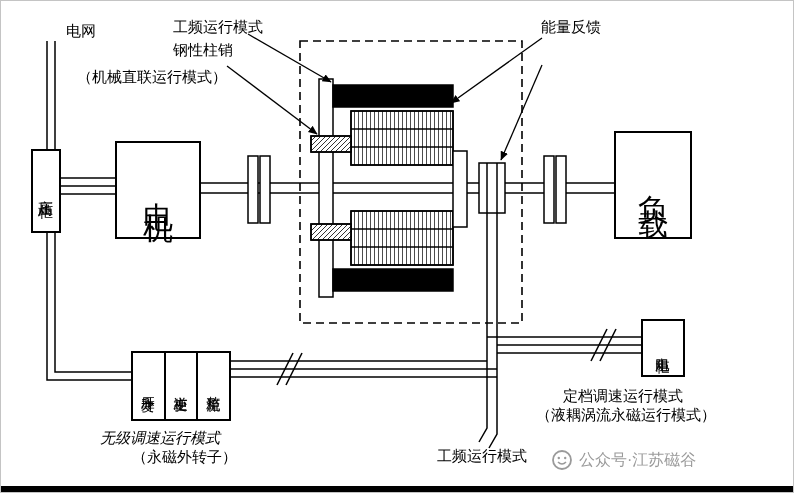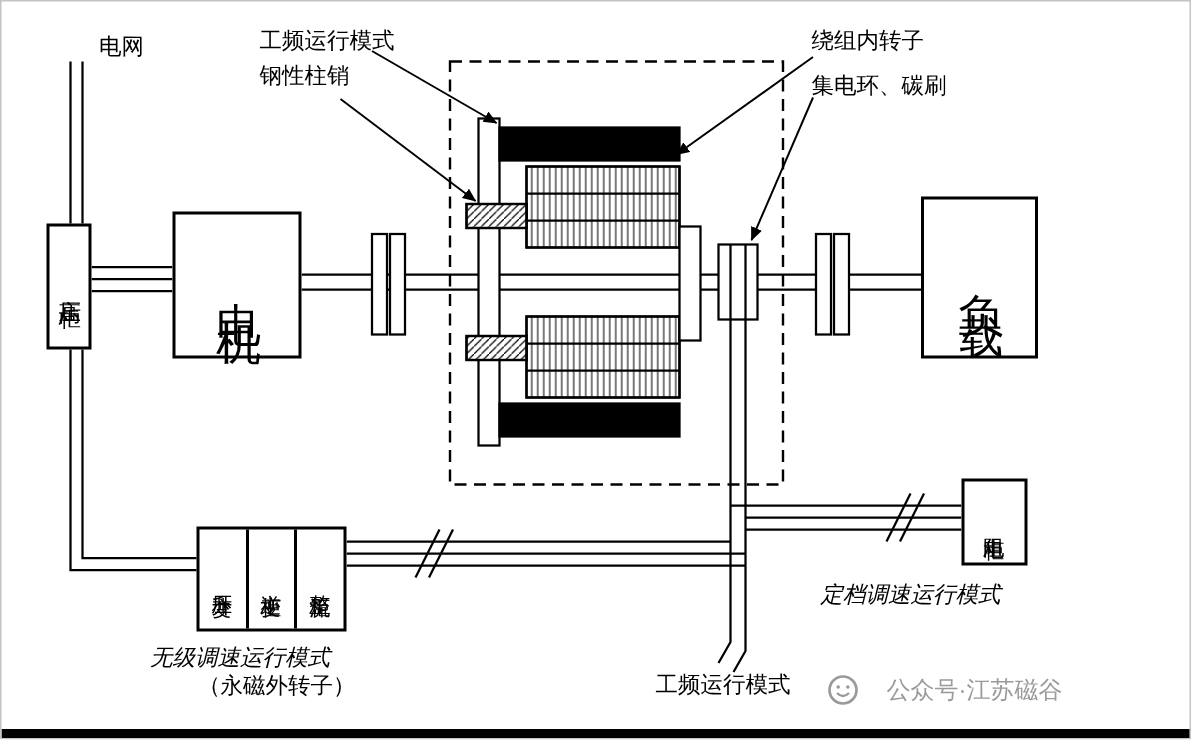--- a/index.html
+++ b/index.html
@@ -14,21 +14,21 @@
     display:flex;align-items:center;justify-content:center;box-sizing:border-box;
   }
   .vtext{writing-mode:vertical-rl;text-orientation:upright;line-height:1;}
   .lbl{position:absolute;white-space:nowrap;font-size:15px;color:#000;}
   .group3{position:absolute;left:130px;top:350px;width:100px;height:70px;
     border:2px solid #000;box-sizing:border-box;display:flex;background:#fff;}
   .group3 .cell{flex:1;display:flex;align-items:center;justify-content:center;
     border-right:2px solid #000;font-size:14px;}
   .group3 .cell:last-child{border-right:none;}
   .watermark{position:absolute;left:550px;top:448px;display:flex;align-items:center;
-    gap:18px;color:#9a9a9a;font-size:16px;}
+    gap:6px;color:#9a9a9a;font-size:16px;}
   .bottombar{position:absolute;left:0;top:485px;width:794px;height:6px;background:#000;}
 </style>
 </head>
 <body>
 
 <div class="stage">
 
   <svg class="layer" width="794" height="493" viewBox="0 0 794 493">
     <defs>
       <pattern id="vhatch" width="4" height="4" patternUnits="userSpaceOnUse">
@@ -164,28 +164,29 @@
   </div>
 
   <div class="box" style="left:640px;top:318px;width:44px;height:58px;">
     <span class="vtext" style="font-size:14px;letter-spacing:1px;">电阻柜</span>
   </div>
 
   <div class="lbl" style="left:33px;top:21px;margin-left:32px;">电网</div>
 
   <div class="lbl" style="left:172px;top:17px;">工频运行模式</div>
   <div class="lbl" style="left:172px;top:40px;">钢性柱销</div>
+  <div class="lbl" style="left:76px;top:67px;">（机械直联运行模式）</div>
 
-  <div class="lbl" style="left:540px;top:17px;">绕组内转子</div>
-  <div class="lbl" style="left:540px;top:47px;">集电环、碳刷</div>
+  <div class="lbl" style="left:540px;top:17px;">能量反馈</div>
 
   <div class="lbl" style="left:99px;top:428px;font-style:italic;">无级调速运行模式</div>
   <div class="lbl" style="left:131px;top:447px;">（永磁外转子）</div>
 
-  <div class="lbl" style="left:546px;top:386px;font-style:italic;">定档调速运行模式</div>
+  <div class="lbl" style="left:562px;top:386px;">定档调速运行模式</div>
+  <div class="lbl" style="left:535px;top:405px;">（液耦涡流永磁运行模式）</div>
 
   <div class="lbl" style="left:436px;top:446px;">工频运行模式</div>
 
   <div class="watermark">
     <svg width="22" height="22" viewBox="0 0 22 22">
       <circle cx="11" cy="11" r="9" fill="none" stroke="#9a9a9a" stroke-width="1.8"></circle>
       <circle cx="7.8" cy="9" r="1.2" fill="#9a9a9a"></circle>
       <circle cx="14.2" cy="9" r="1.2" fill="#9a9a9a"></circle>
       <path d="M7,13 q4,4 8,0" fill="none" stroke="#9a9a9a" stroke-width="1.6"></path>
     </svg>

